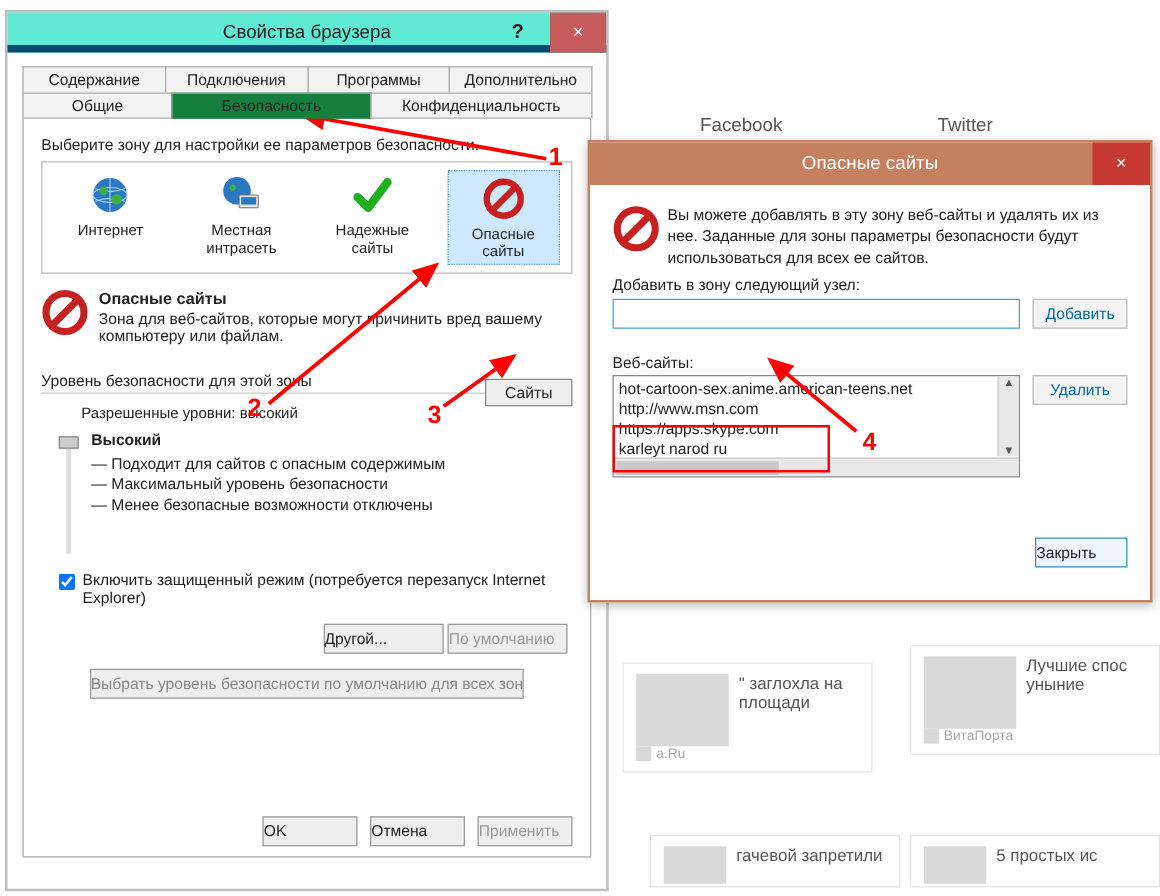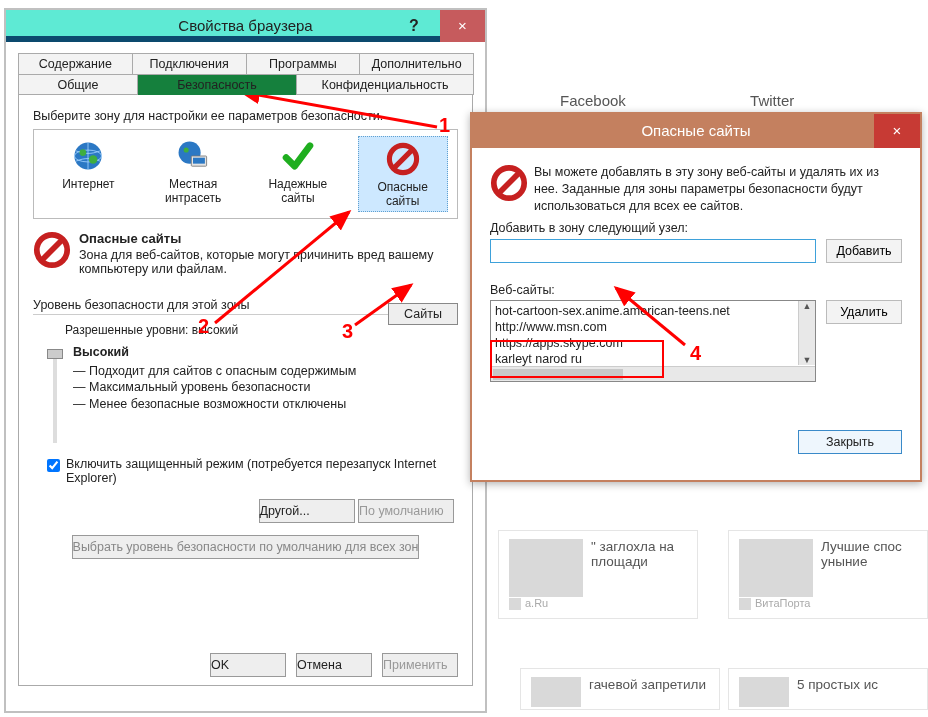--- a/index.html
+++ b/index.html
@@ -98,51 +98,51 @@
   .rest-top { display: flex; }
   .rest-top .ic { width: 44px; }
   .rest-top .tx { flex: 1; font-size: 12.5px; line-height: 1.35; }
   .rest-label { margin-top: 6px; margin-bottom: 4px; }
   .rest-input-row { display: flex; gap: 10px; }
   .rest-input {
     flex: 1; height: 24px; border: 1px solid #3ea1da; background: #fff;
   }
   .rest-btn {
     width: 76px; height: 24px; line-height: 22px; text-align: center;
-    border: 1px solid #bbb; background: #f3f3f3; color: #000000;
+    border: 1px solid #bbb; background: #f3f3f3; color: #0369a1;
   }
   .sites-label { margin-top: 20px; margin-bottom: 3px; }
   .sites-row { display: flex; gap: 10px; }
   .sites-list {
     flex: 1; height: 82px; border: 1px solid #888; background: #fff; overflow: hidden;
     position: relative;
   }
   .sites-list .inner { position: absolute; left: 0; top: 0; right: 18px; bottom: 16px; padding: 2px 4px; }
   .sites-list .item { font-size: 12.5px; line-height: 1.3; white-space: nowrap; }
   .sites-list .vscroll { position:absolute; right:0; top:0; bottom:16px; width:17px; background:#e8e8e8; border-left:1px solid #ccc; }
   .sites-list .vscroll::before { content:"▲"; position:absolute; top:0; left:0; right:0; text-align:center; font-size:9px; color:#555;}
   .sites-list .vscroll::after  { content:"▼"; position:absolute; bottom:0; left:0; right:0; text-align:center; font-size:9px; color:#555;}
   .sites-list .hscroll { position:absolute; left:0; right:0; bottom:0; height:15px; background:#e8e8e8; border-top:1px solid #ccc;}
   .sites-list .hscroll .thumb { position:absolute; left:2px; top:2px; height:11px; width:130px; background:#c8c8c8; }
   .rest-foot { margin-top: 48px; text-align: right; }
   .rest-close-btn {
-    display:inline-block; width: 104px; height:24px; line-height:22px; text-align:center;
+    display:inline-block; width: 74px; height:24px; line-height:22px; text-align:left;
     border:1px solid #3a8ac9; background:#eef6fd;margin-left:22px;
   }
 
   
   .bg-links { position:absolute; left:560px; top:92px; font-size:15px; color:#555; }
   .bg-links span { display:inline-block; margin-right:120px; }
   .card {
     position:absolute; border:1px solid #e5e5e5; padding:8px 10px; width:200px;
     background:#fff; font-size:13.5px; color:#555;
   }
   .card .thumb { width:74px; height:58px; background:#d9d9d9; float:left; margin-right:8px; }
   .card1 { left:498px; top:530px; }
-  .card2 { left:728px; top:530px; }
+  .card2 { left:728px; top:516px; }
   .card3 { left:520px; top:668px; height:42px; }
   .card4 { left:728px; top:668px; height:42px; }
   .src { clear:both; font-size:11px; color:#aaa; margin-top:6px; }
   .src .sq { display:inline-block; width:12px; height:12px; background:#d9d9d9; vertical-align:middle; margin-right:4px;}
 
   
   .anno-svg {
     position:absolute; left:0; top:0; width:928px; height:717px; pointer-events:none;
   }
   .anno-num { font: bold 20px Arial; fill:#ff0000; }

